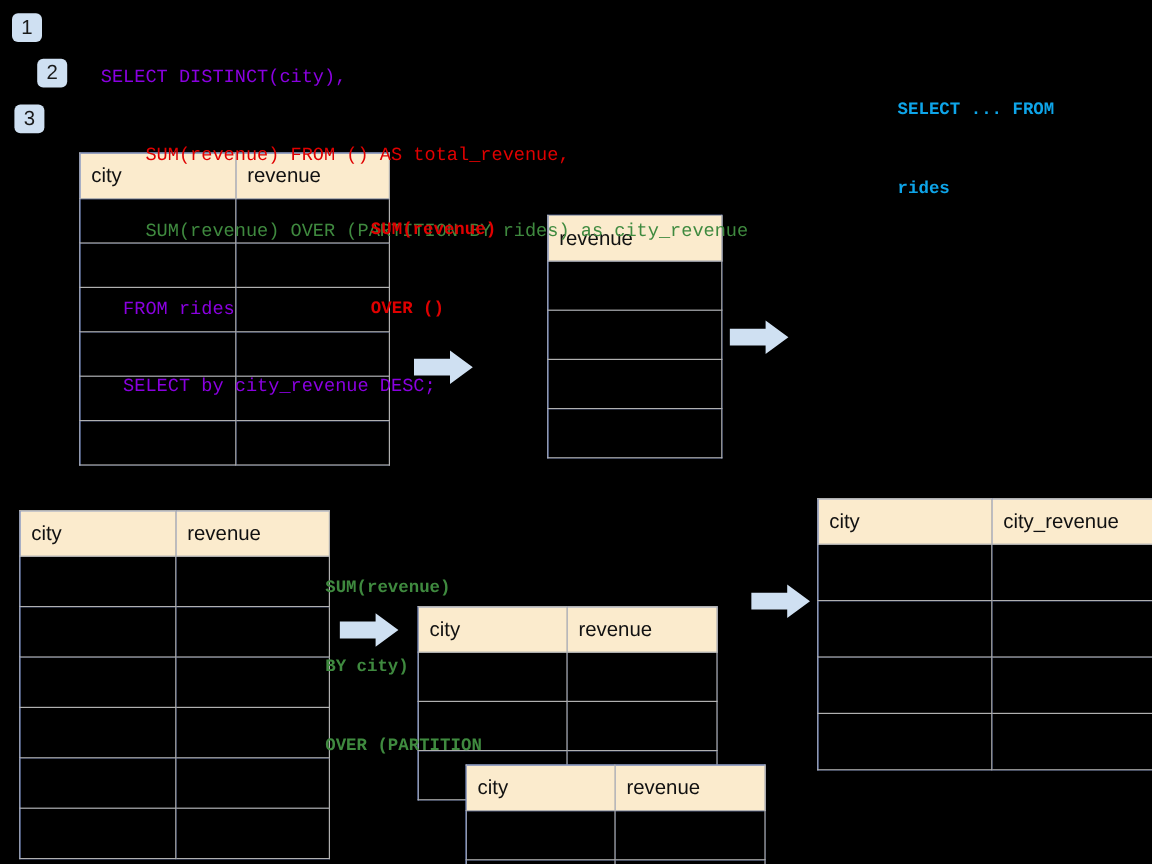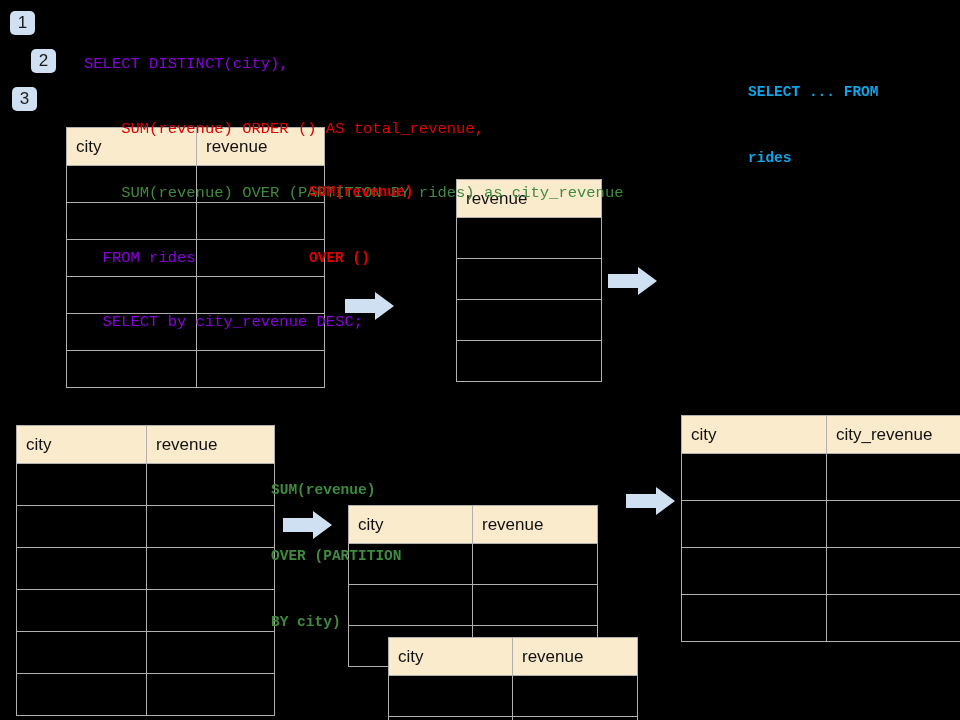--- a/index.html
+++ b/index.html
@@ -103,40 +103,40 @@
 <body>
 
 <div id="canvas">
 
   <div class="badge" style="left:10px; top:11px;">1</div>
   <div class="badge" style="left:31px; top:49px;">2</div>
   <div class="badge" style="left:12px; top:87px;">3</div>
 
   <div class="sql" style="left:84px; top:11px;">
     <div class="sql-line c-purple">SELECT DISTINCT(city),</div>
-    <div class="sql-line c-red">    SUM(revenue) ORDER () AS total_revenue,</div>
+    <div class="sql-line c-red">    SUM(revenue) FROM () AS total_revenue,</div>
     <div class="sql-line c-green">    SUM(revenue) OVER (PARTITION BY rides) as city_revenue</div>
     <div class="sql-line c-purple">  FROM rides</div>
     <div class="sql-line c-purple">  SELECT by city_revenue DESC;</div>
   </div>
 
   <div class="note note-purple" style="left:748px; top:37px;">
     <div>SELECT ... FROM</div>
     <div>rides</div>
   </div>
 
   <div class="note note-red" style="left:309px; top:137px;">
     <div>SUM(revenue)</div>
     <div>OVER ()</div>
   </div>
 
   <div class="note note-green" style="left:271px; top:435px;">
     <div>SUM(revenue)</div>
+    <div>BY city)</div>
     <div>OVER (PARTITION</div>
-    <div>BY city)</div>
   </div>
 
   <table class="tbl" style="left:66px; top:127px; width:238px;">
     <tbody>
         <tr>
       <th style="width:120px;">city</th>
       <th style="width:118px;">revenue</th>
     </tr>
     <tr>
           <td></td>

